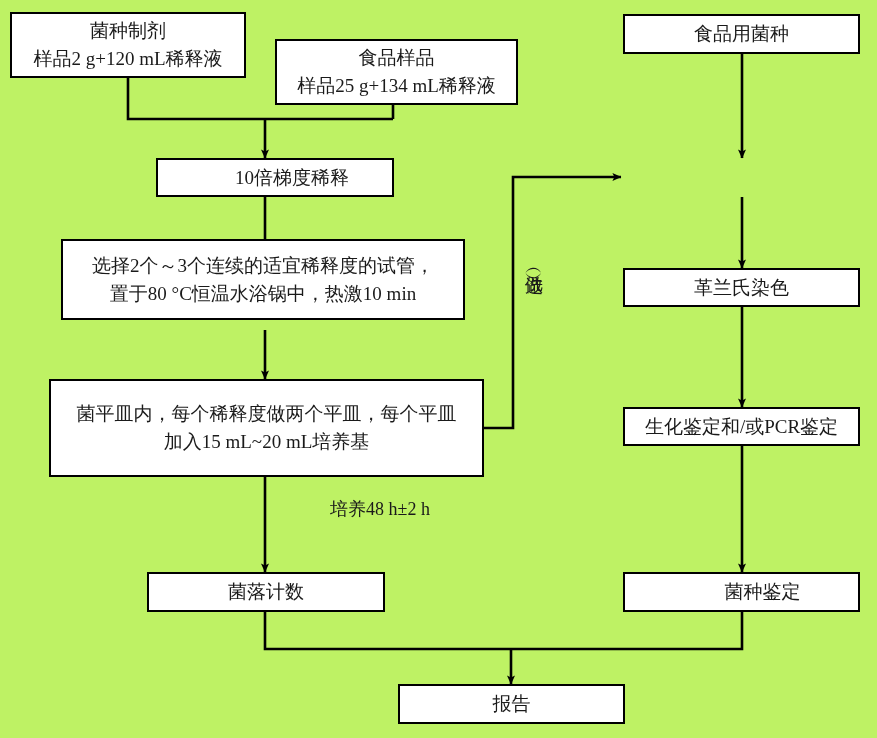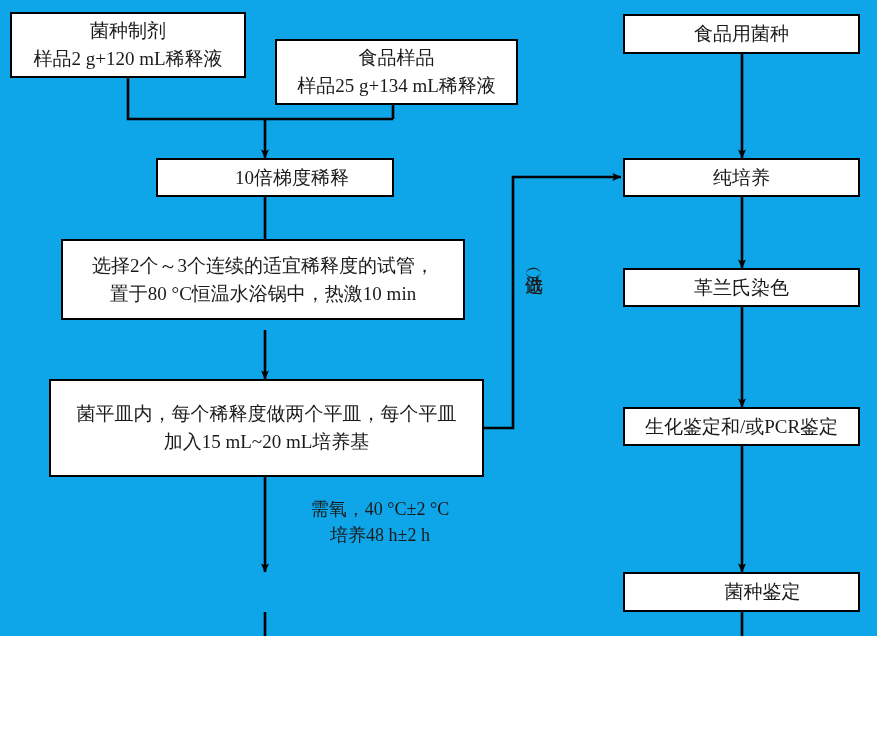--- a/index.html
+++ b/index.html
@@ -6,22 +6,22 @@
     margin: 0;
     padding: 0;
     background: #ffffff;
   }
   body {
     font-family: "Liberation Serif", "DejaVu Serif", serif;
   }
   #flow-root {
     position: relative;
     width: 877px;
-    height: 636px;
-    background: #0ea5e9;
+    height: 738px;
+    background: #bef264;
     overflow: hidden;
     text-decoration: underline;
   }
   svg.connectors {
     position: absolute;
     left: 0;
     top: 0;
     width: 877px;
     height: 738px;
     pointer-events: none;
@@ -134,53 +134,52 @@
     </span>
   </div>
 
   <div class="node" style="left:49px; top:379px; width:435px; height:98px;">
     <span class="lines">
       <span class="ln">菌平皿内，每个稀释度做两个平皿，每个平皿</span>
       <span class="ln">加入15 mL~20 mL培养基</span>
     </span>
   </div>
 
-  <div class="node" style="left:623px; top:158px; width:237px; height:39px;">
-    <span class="lines">
-      <span class="ln">纯培养</span>
-    </span>
-  </div>
 
   <div class="node" style="left:623px; top:268px; width:237px; height:39px;">
     <span class="lines">
       <span class="ln">革兰氏染色</span>
     </span>
   </div>
 
   <div class="node" style="left:623px; top:407px; width:237px; height:39px;">
     <span class="lines">
       <span class="ln">生化鉴定和/或PCR鉴定</span>
     </span>
   </div>
 
+  <div class="node" style="left:147px; top:572px; width:238px; height:40px;">
+    <span class="lines">
+      <span class="ln">菌落计数</span>
+    </span>
+  </div>
 
   <div class="node" style="left:623px; top:572px; width:237px; height:40px;padding-left:48px;">
     <span class="lines">
       <span class="ln">菌种鉴定</span>
     </span>
   </div>
 
   <div class="node" style="left:398px; top:684px; width:227px; height:40px;">
     <span class="lines">
       <span class="ln">报告</span>
     </span>
   </div>
 
   <div class="edge-label" style="left:280px; top:496px; width:200px;">
-    <span class="ln">需氧，40 °C±2 °C</span>
     <span class="ln">培养48 h±2 h</span>
   </div>
 
   <div class="edge-label vertical" style="left:521px; top:262px;">
     <span>（选做）</span>
   </div>
 
 </div>
 
 </body></html>

